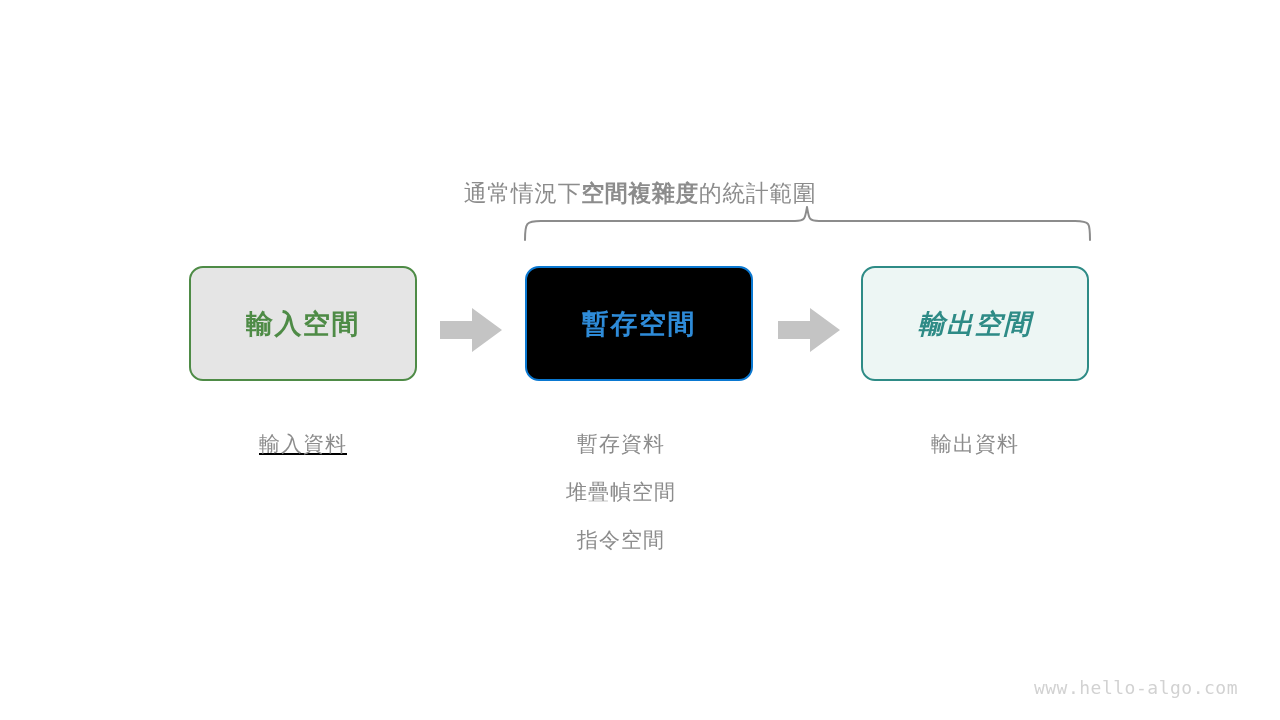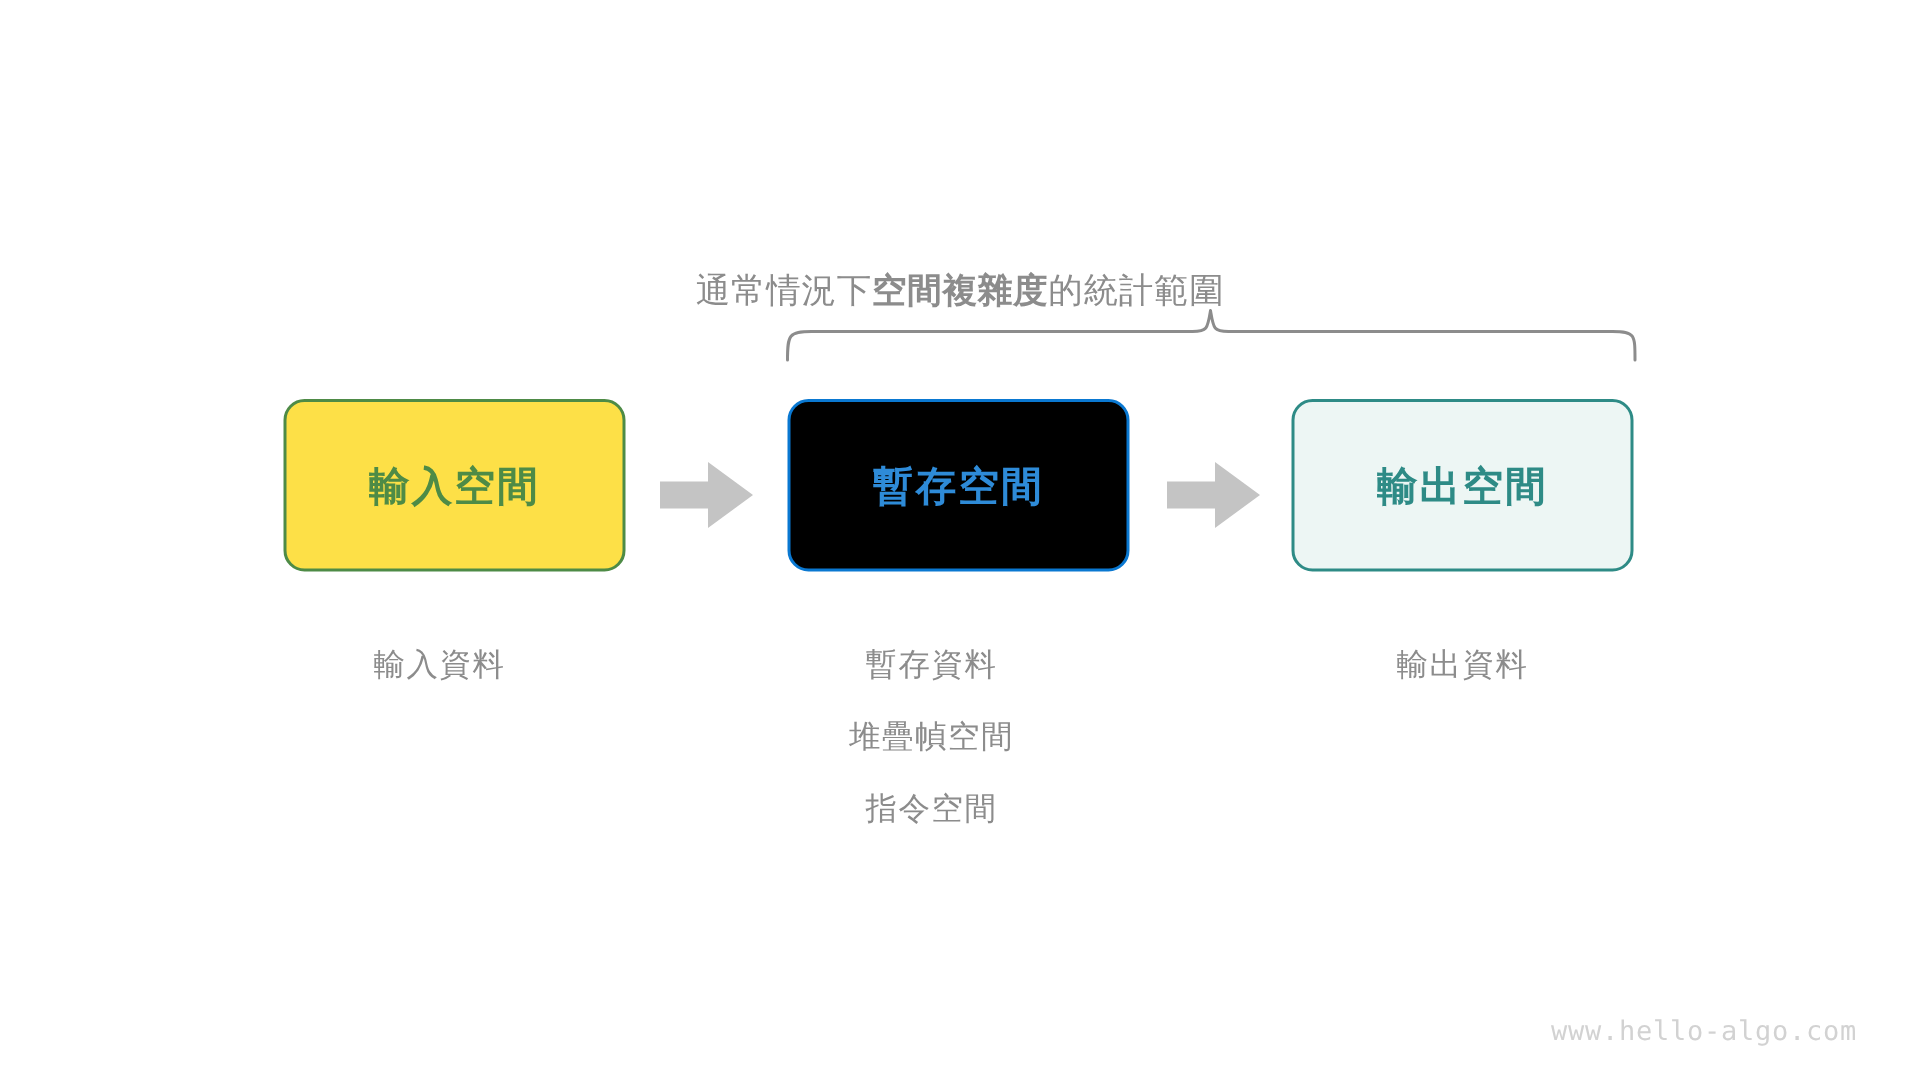--- a/index.html
+++ b/index.html
@@ -62,28 +62,28 @@
     display: flex;
     align-items: center;
     justify-content: center;
   }
   .space-box .box-label {
     font-size: 27px;
     font-weight: bold;
     letter-spacing: 1.5px;
   }
 
-  #box-input  { left: 0px;   background: #fde047; border-color: #4e8b46; }
+  #box-input  { left: 0px;   background: #e5e5e5; border-color: #4e8b46; }
   #box-input .box-label  { color: #4e8b46; }
 
   #box-temp   { left: 336px; background: #000000; border-color: #0a78d1; }
   #box-temp .box-label   { color: #2e8bd8; }
 
   #box-output { left: 672px; background: #edf6f4; border-color: #2e8b86; }
-  #box-output .box-label { color: #2e8b86; }
+  #box-output .box-label { color: #2e8b86; font-style: italic; }
 
   
   .flow-arrow {
     position: absolute;
     top: 42px;
     width: 62px;
     height: 44px;
   }
   #arrow-1 { left: 251px; }
   #arrow-2 { left: 589px; }
@@ -95,21 +95,21 @@
     width: 300px;
     text-align: center;
   }
   .caption-line {
     font-size: 21px;
     color: #8c8c8c;
     line-height: 48px;
     letter-spacing: 1px;
     white-space: nowrap;
   }
-  #caption-col-input  { left: 143px; }
+  #caption-col-input  { left: 153px; text-decoration: underline; }
   #caption-col-temp   { left: 471px; }
   #caption-col-output { left: 825px; }
 
   
   #watermark {
     position: absolute;
     right: 42px;
     bottom: 22px;
     font-family: "DejaVu Sans Mono", "Liberation Mono", monospace;
     font-size: 18px;

